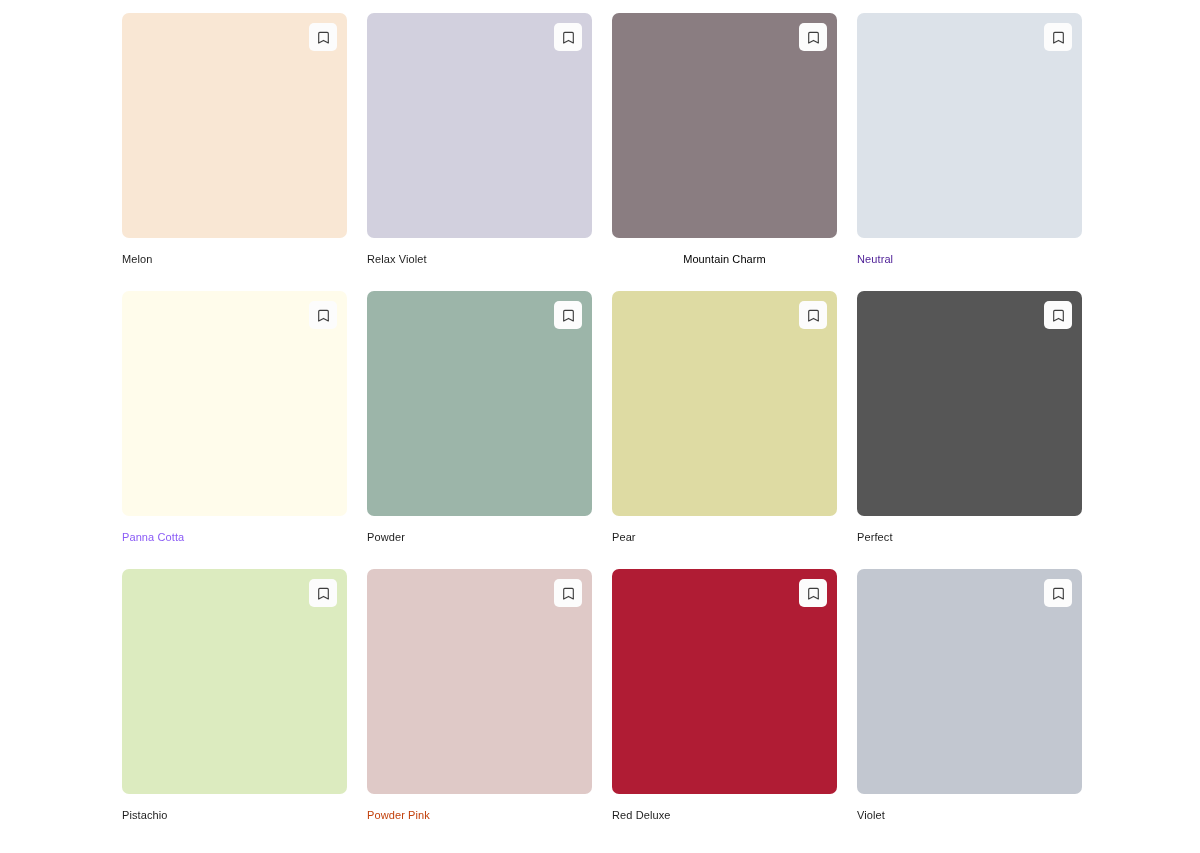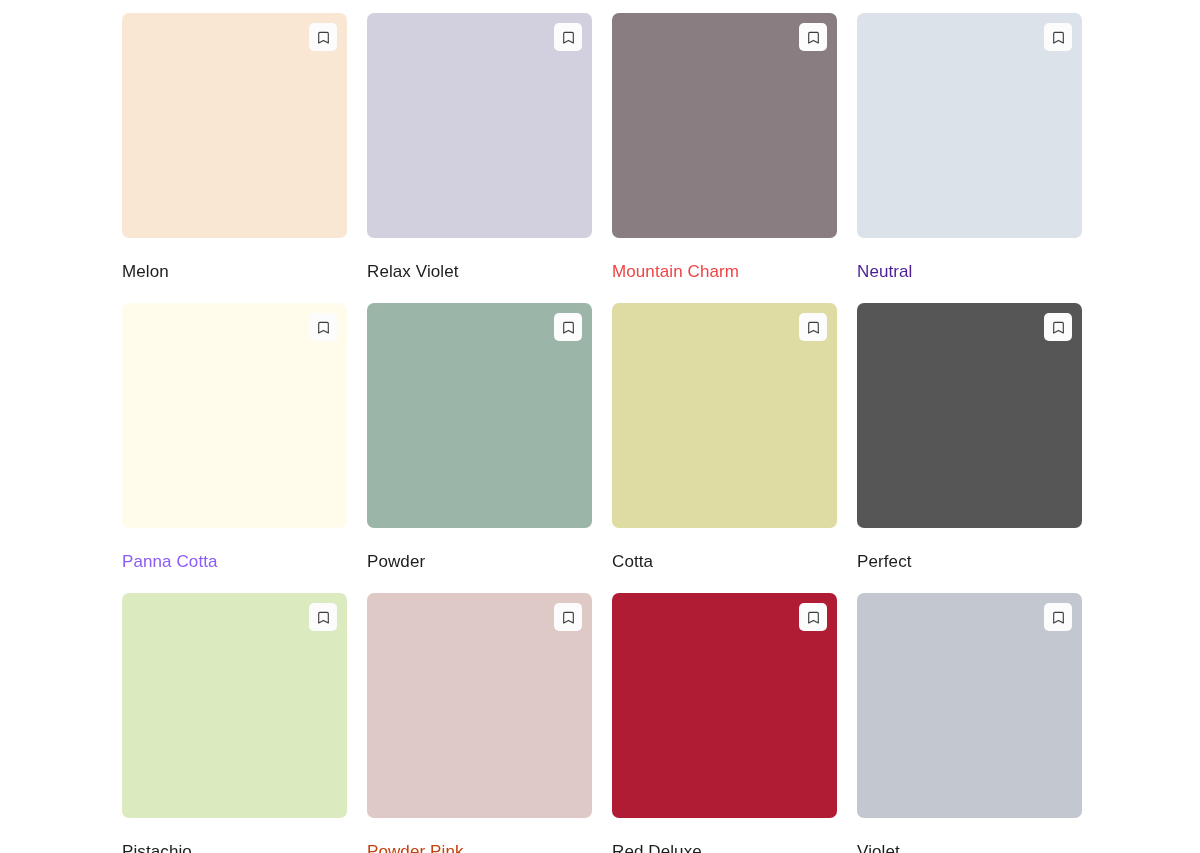--- a/index.html
+++ b/index.html
@@ -56,22 +56,22 @@
     cursor: pointer;
   }
 
   .bookmark-btn svg {
     display: block;
     width: 15px;
     height: 15px;
   }
 
   .swatch-label {
-    margin-top: 24px;
-    font-size: 17px;
+    margin-top: 12px;
+    font-size: 11px;
     line-height: 19px;
     color: #1d1d1d;
     letter-spacing: 0.1px;
     font-family: "Liberation Sans", sans-serif;
   }
 </style>
 </head>
 <body style="background: rgb(255, 255, 255);">
 
 <main id="swatch-grid">
@@ -102,21 +102,21 @@
     <div class="swatch-card">
       <div class="swatch-chip" style="background: rgb(138, 125, 129);">
         <button class="bookmark-btn" aria-label="Bookmark" style="background: rgb(252, 252, 252);">
           <span>
             <svg viewBox="0 0 20 20" fill="none" stroke="#3c3c3c" stroke-width="1.5" stroke-linecap="round" stroke-linejoin="round">
               <path d="M5 3.1h10a1.4 1.4 0 0 1 1.4 1.4v12.9L10 13.9 3.6 17.4V4.5A1.4 1.4 0 0 1 5 3.1z"></path>
             </svg>
           </span>
         </button>
       </div>
-      <div class="swatch-label" style="color: #ef4444;">Mountain Charm</div>
+      <div class="swatch-label" style="color: #000000; text-align: center;">Mountain Charm</div>
     </div>
     <div class="swatch-card">
       <div class="swatch-chip" style="background: rgb(220, 226, 233);">
         <button class="bookmark-btn" aria-label="Bookmark" style="background: rgb(252, 252, 252);">
           <span>
             <svg viewBox="0 0 20 20" fill="none" stroke="#3c3c3c" stroke-width="1.5" stroke-linecap="round" stroke-linejoin="round">
               <path d="M5 3.1h10a1.4 1.4 0 0 1 1.4 1.4v12.9L10 13.9 3.6 17.4V4.5A1.4 1.4 0 0 1 5 3.1z"></path>
             </svg>
           </span>
         </button>
@@ -150,21 +150,21 @@
     <div class="swatch-card">
       <div class="swatch-chip" style="background: rgb(222, 219, 163);">
         <button class="bookmark-btn" aria-label="Bookmark" style="background: rgb(252, 252, 252);">
           <span>
             <svg viewBox="0 0 20 20" fill="none" stroke="#3c3c3c" stroke-width="1.5" stroke-linecap="round" stroke-linejoin="round">
               <path d="M5 3.1h10a1.4 1.4 0 0 1 1.4 1.4v12.9L10 13.9 3.6 17.4V4.5A1.4 1.4 0 0 1 5 3.1z"></path>
             </svg>
           </span>
         </button>
       </div>
-      <div class="swatch-label" style="color: rgb(29, 29, 29);">Cotta</div>
+      <div class="swatch-label" style="color: rgb(29, 29, 29);">Pear</div>
     </div>
     <div class="swatch-card">
       <div class="swatch-chip" style="background: rgb(86, 86, 86);">
         <button class="bookmark-btn" aria-label="Bookmark" style="background: rgb(252, 252, 252);">
           <span>
             <svg viewBox="0 0 20 20" fill="none" stroke="#3c3c3c" stroke-width="1.5" stroke-linecap="round" stroke-linejoin="round">
               <path d="M5 3.1h10a1.4 1.4 0 0 1 1.4 1.4v12.9L10 13.9 3.6 17.4V4.5A1.4 1.4 0 0 1 5 3.1z"></path>
             </svg>
           </span>
         </button>

